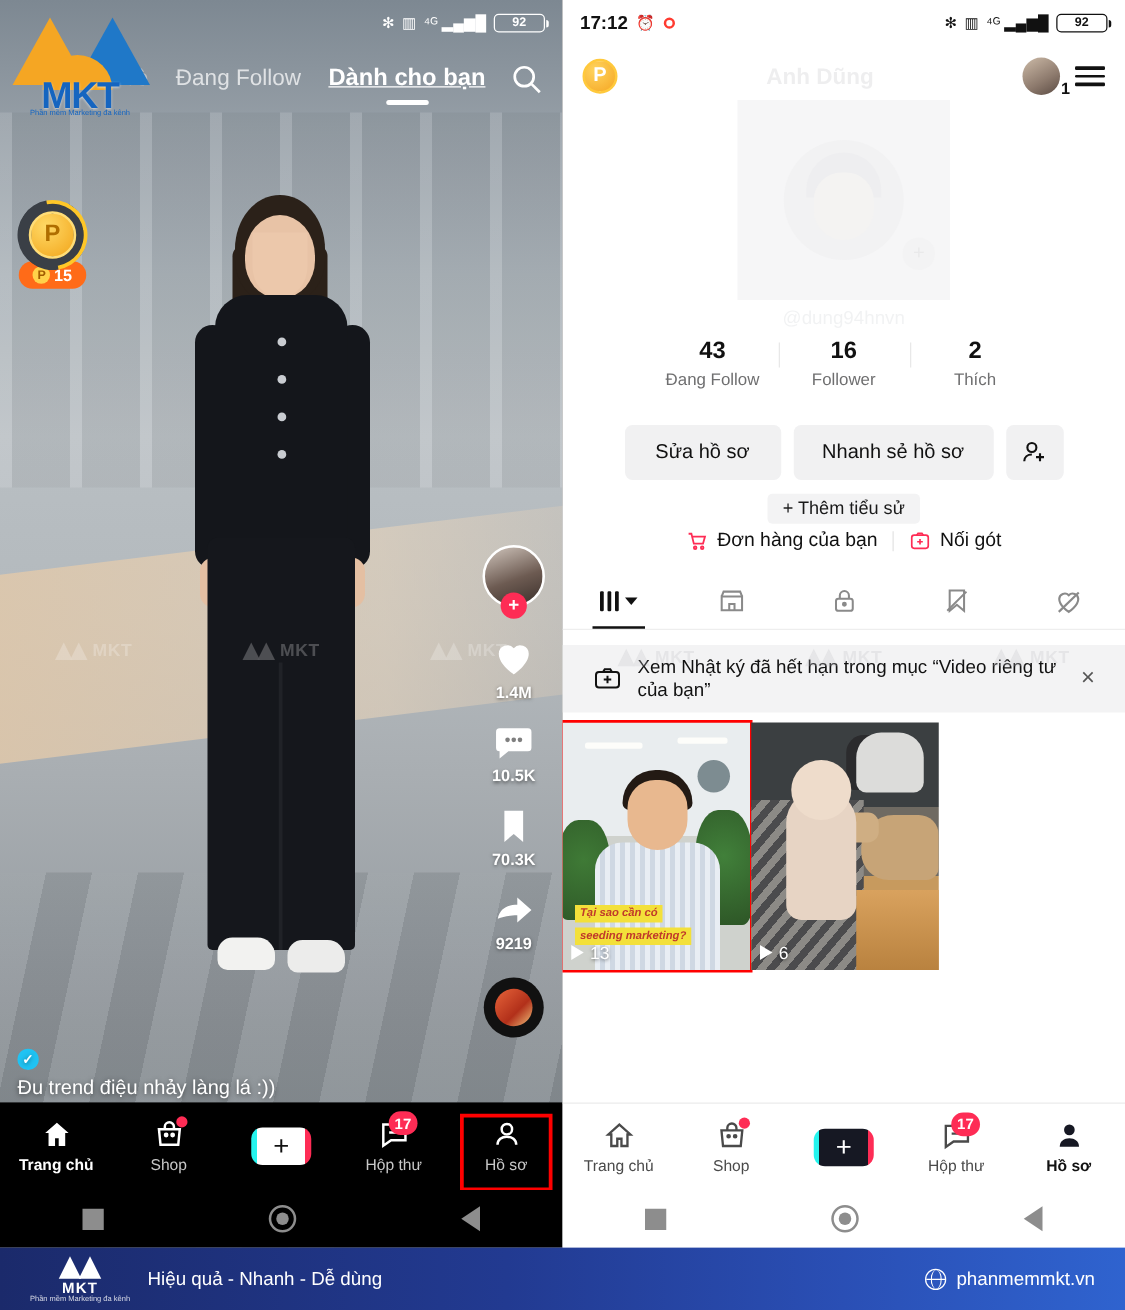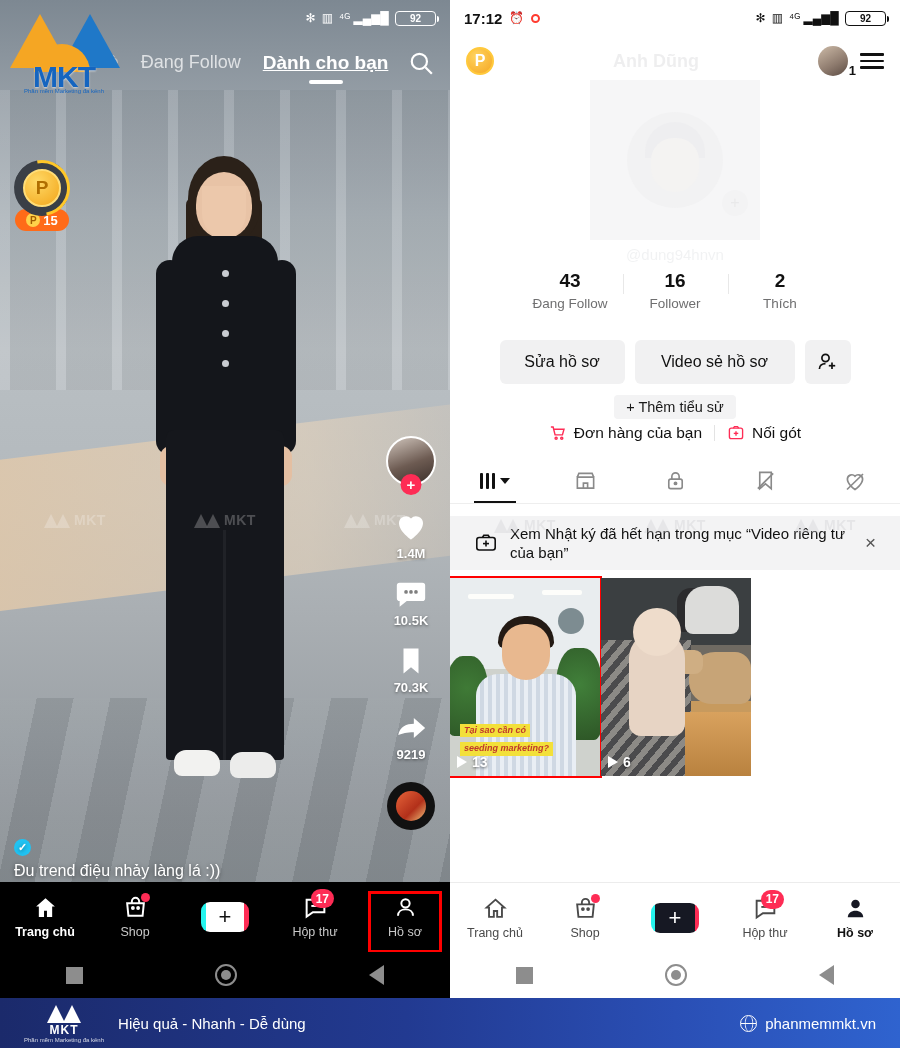--- a/index.html
+++ b/index.html
@@ -237,21 +237,21 @@
   .notice{
     position:absolute; top:516px; left:0; right:0; height:54px; background:#f3f3f4;
     display:flex; align-items:center; gap:12px; padding:0 24px;
   }
   .notice-txt{ flex:1; font-size:15px; color:#111; line-height:1.28; }
   .notice-x{ font-size:19px; color:#555; }
 
   .grid{ position:absolute; top:578px; left:0; right:0; display:flex; gap:1px; padding:0 0 0 0; }
   .cell{ width:150px; height:198px; position:relative; overflow:hidden; }
   .cell.sel{ outline:4px solid #ff0000; outline-offset:-2px;padding-left:8px; }
-  .views{ position:absolute; left:7px; bottom:6px; color:#fff; font-size:14px; font-weight:bold; display:flex; align-items:center; gap:5px; text-shadow:0 1px 3px rgba(0,0,0,.6); }
+  .views{ position:absolute; left:7px; bottom:6px; color:#fff; font-size:14px; font-weight:normal; display:flex; align-items:center; gap:5px; text-shadow:0 1px 3px rgba(0,0,0,.6); }
   .play-tri{ width:0; height:0; border-top:6px solid transparent; border-bottom:6px solid transparent; border-left:10px solid #fff; }
 
   
   .t1{ background:linear-gradient(180deg,#dfe3e6 0 40%, #c9ccc8 40% 100%); }
   .t1 .wall{ position:absolute; inset:0; background:linear-gradient(180deg,#e9edef 0 46%,#cfd2cd 46% 100%); }
   .t1 .light{ position:absolute; left:18px; top:16px; width:46px; height:5px; background:#fdfdfa; border-radius:2px; }
   .t1 .light2{ position:absolute; left:92px; top:12px; width:40px; height:5px; background:#fdfdfa; border-radius:2px; }
   .t1 .plantL{ position:absolute; left:-4px; top:78px; width:42px; height:80px; background:radial-gradient(circle at 50% 40%, #3f7a36, #2f5a28); border-radius:40% 40% 20% 20%; }
   .t1 .plantR{ position:absolute; right:-2px; top:70px; width:46px; height:92px; background:radial-gradient(circle at 50% 40%, #41803a, #2d5526); border-radius:40% 40% 18% 18%; }
   .t1 .head{ position:absolute; left:52px; top:46px; width:48px; height:56px; border-radius:24px 24px 26px 26px; background:#e8b88f; }
@@ -565,21 +565,21 @@
         <div class="lbl">Follower</div>
       </div>
       <div class="stat">
         <div class="num">2</div>
         <div class="lbl">Thích</div>
       </div>
     </div>
 
     <div class="pbtns">
       <div class="pbtn w1">Sửa hồ sơ</div>
-      <div class="pbtn w2">Video sẻ hồ sơ</div>
+      <div class="pbtn w2">Nhanh sẻ hồ sơ</div>
       <div class="pbtn sq">
         <svg width="24" height="24" viewBox="0 0 24 24" fill="none" stroke="#111" stroke-width="1.7">
             <circle cx="9.5" cy="8" r="3.6"></circle>
             <path d="M3.4 19c0-3.5 2.7-5.4 6.1-5.4"></path>
             <line x1="16" y1="12.5" x2="16" y2="19"></line>
             <line x1="12.8" y1="15.7" x2="19.2" y2="15.7"></line>
           </svg>
       </div>
     </div>
 

